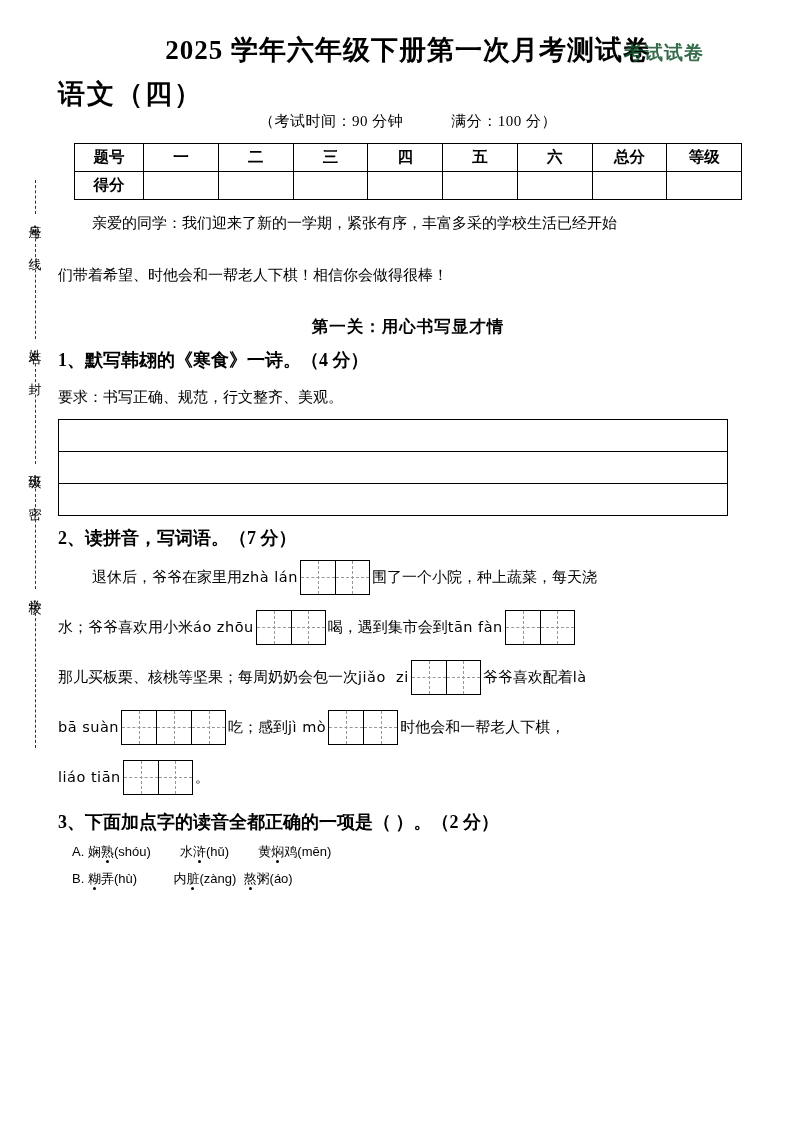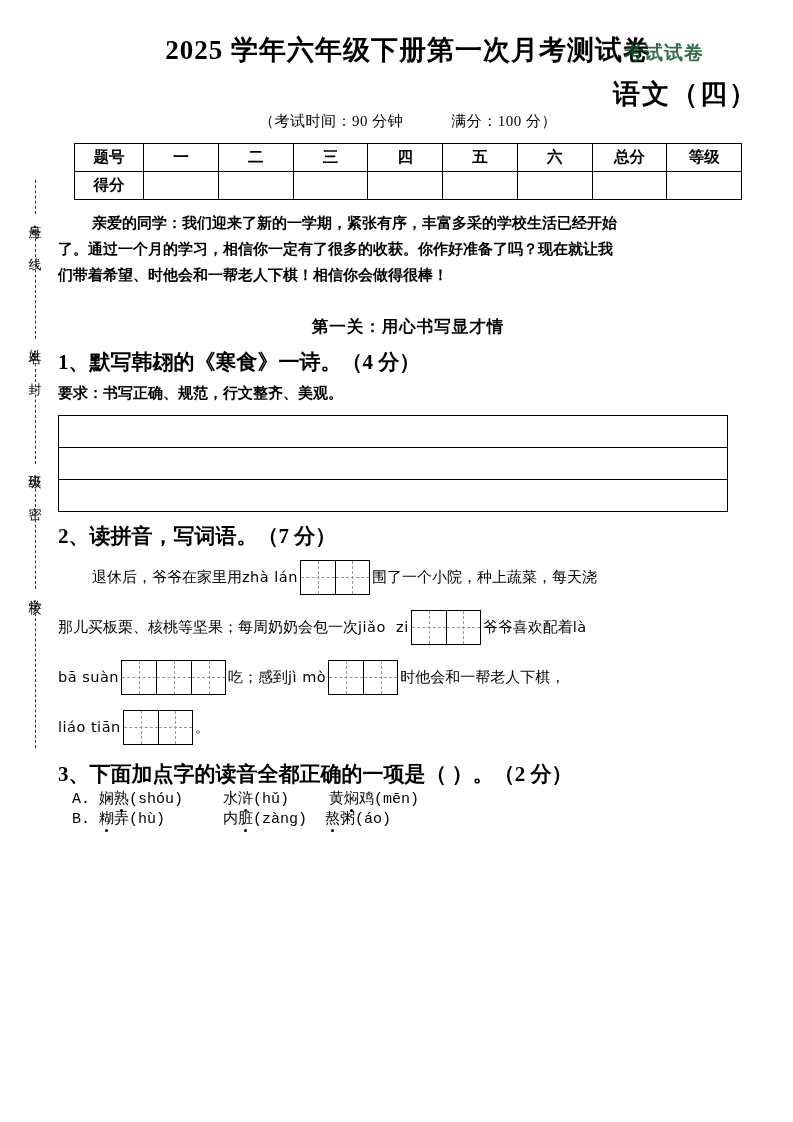--- a/index.html
+++ b/index.html
@@ -53,21 +53,21 @@
   .title1 {
     text-align: center;
     font-size: 27px;
     font-weight: bold;
     letter-spacing: 1px;
     margin-top: 32px;
     position: relative;
     font-family: "Liberation Serif", serif;
   }
   .title2 {
-    text-align: right;
+    text-align: left;
     font-size: 27px;
     font-weight: bold;
     margin-top: 8px;
     letter-spacing: 2px;
   }
   .watermark {
     position: absolute;
     right: 54px;
     top: 8px;
     color: #14532d;
@@ -101,40 +101,38 @@
   }
   table.score td.lbl { width: 66px; }
 
   
   .para {
     font-size: 15px;
     line-height: 26px;
     margin-top: 10px;
     text-align: justify;
     font-family: "Liberation Serif", serif;
-    font-weight: bold;
   }
   .para .indent { display: inline-block; width: 34px; }
 
   .section-title {
     text-align: center;
     font-size: 16.5px;
     font-weight: bold;
     margin-top: 28px;
     letter-spacing: 1px;
   }
   .q {
-    font-size: 21px;
+    font-size: 18px;
     font-weight: bold;
     margin-top: 10px;
   }
   .qtext {
     font-size: 15px;
-    margin-top: 8px;
-    font-weight: bold;
+    margin-top: 16px;
   }
   .answer-box {
     margin-top: 12px;
     width: 668px;
     border: 1px solid #000;
     border-bottom: none;
   }
   .answer-box .row {
     height: 31px;
     border-bottom: 1px solid #000;
@@ -178,24 +176,24 @@
   .cell::before {
     left: 0; right: 0; top: 50%;
     border-top: 1px dashed #999;
   }
   .cell::after {
     top: 0; bottom: 0; left: 50%;
     border-left: 1px dashed #999;
   }
 
   .choice {
-    font-size: 15px;
-    margin-top: 1px;
+    font-size: 13px;
+    margin-top: 9px;
     padding-left: 14px;
-    font-family: Liberation Mono, monospace;
+    font-family: Liberation Sans, sans-serif;
   }
   .choice .sp { display: inline-block; width: 22px; }
   .dotchar { position: relative; }
   .dotchar::after {
     content: "";
     position: absolute;
     left: 50%;
     margin-left: -1.5px;
     bottom: -4px;
     width: 3px; height: 3px;
@@ -258,21 +256,21 @@
       <td></td>
       <td></td>
       <td></td>
       <td></td>
     </tr>
   </tbody>
     </table>
 
   <div class="para">
     <span class="indent"></span><span>亲爱的同学：我们迎来了新的一学期，紧张有序，丰富多采的学校生活已经开始</span><br>
-    <span>了。通过一个月的学习，相信你一定有了很多的收获。你作好准备了吗？现在就让我</span><br>
+    <br>
     <span>们带着希望、时他会和一帮老人下棋！相信你会做得很棒！</span>
   </div>
 
   <div class="section-title">第一关：用心书写显才情</div>
   <div class="q">1、默写韩翃的《寒食》一诗。（4 分）</div>
   <div class="qtext">要求：书写正确、规范，行文整齐、美观。</div>
 
   <div class="answer-box">
     <div class="row"></div>
     <div class="row"></div>
@@ -285,20 +283,34 @@
       <div class="pyline" style="padding-left: 34px;">
         <span class="t">退休后，爷爷在家里用</span>
         <span class="py">zhà lán</span>
         <span class="grid">
           <span class="cell"></span>
           <span class="cell"></span>
         </span>
         <span class="t">围了一个小院，种上蔬菜，每天浇</span>
       </div>
       <div class="pyline">
+        <span class="t">水；爷爷喜欢用小米</span>
+        <span class="py">áo zhōu</span>
+        <span class="grid">
+          <span class="cell"></span>
+          <span class="cell"></span>
+        </span>
+        <span class="t">喝，遇到集市会到</span>
+        <span class="py">tān fàn</span>
+        <span class="grid">
+          <span class="cell"></span>
+          <span class="cell"></span>
+        </span>
+      </div>
+      <div class="pyline">
         <span class="t">那儿买板栗、核桃等坚果；每周奶奶会包一次</span>
         <span class="py">jiǎo  zi</span>
         <span class="grid">
           <span class="cell"></span>
           <span class="cell"></span>
         </span>
         <span class="t">爷爷喜欢配着</span>
         <span class="py">là</span>
       </div>
       <div class="pyline">

